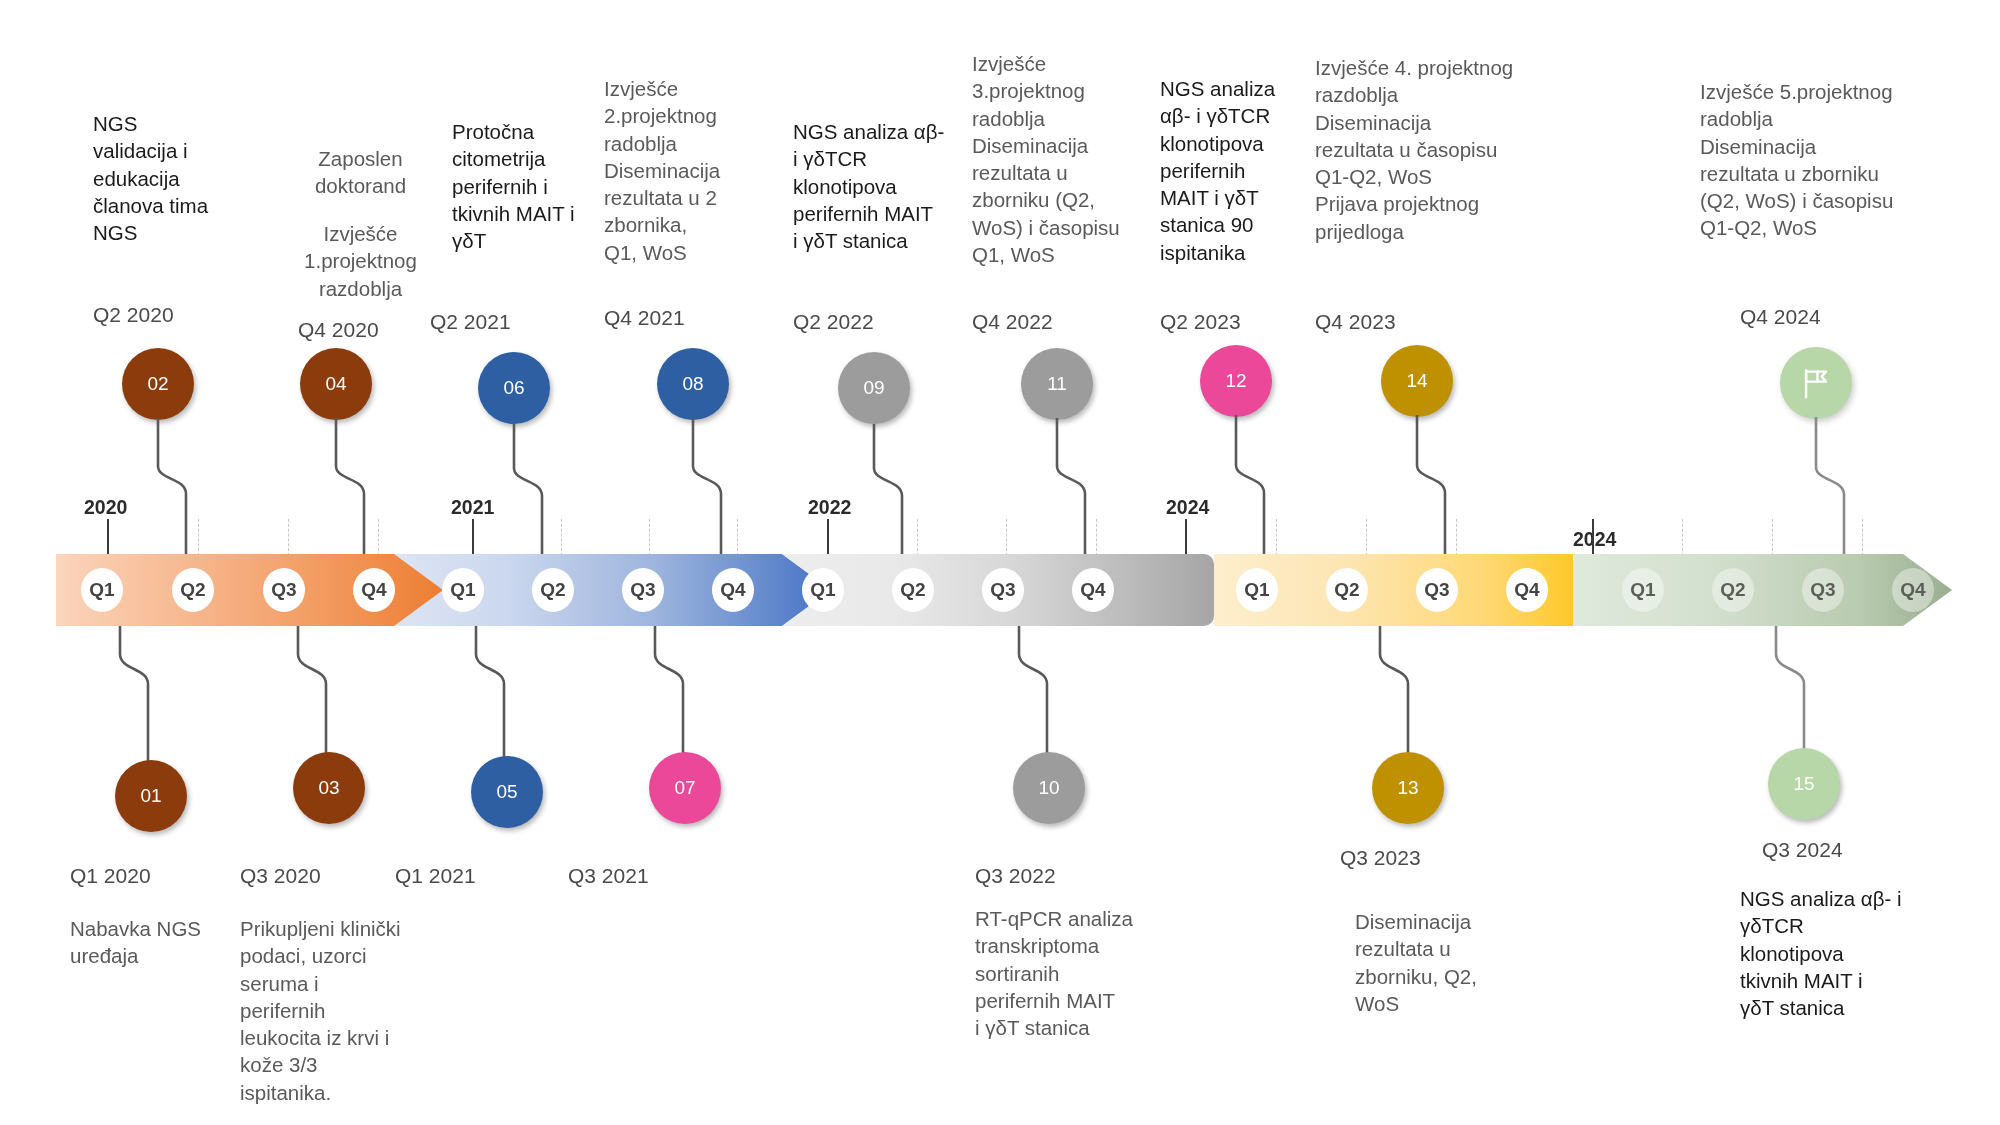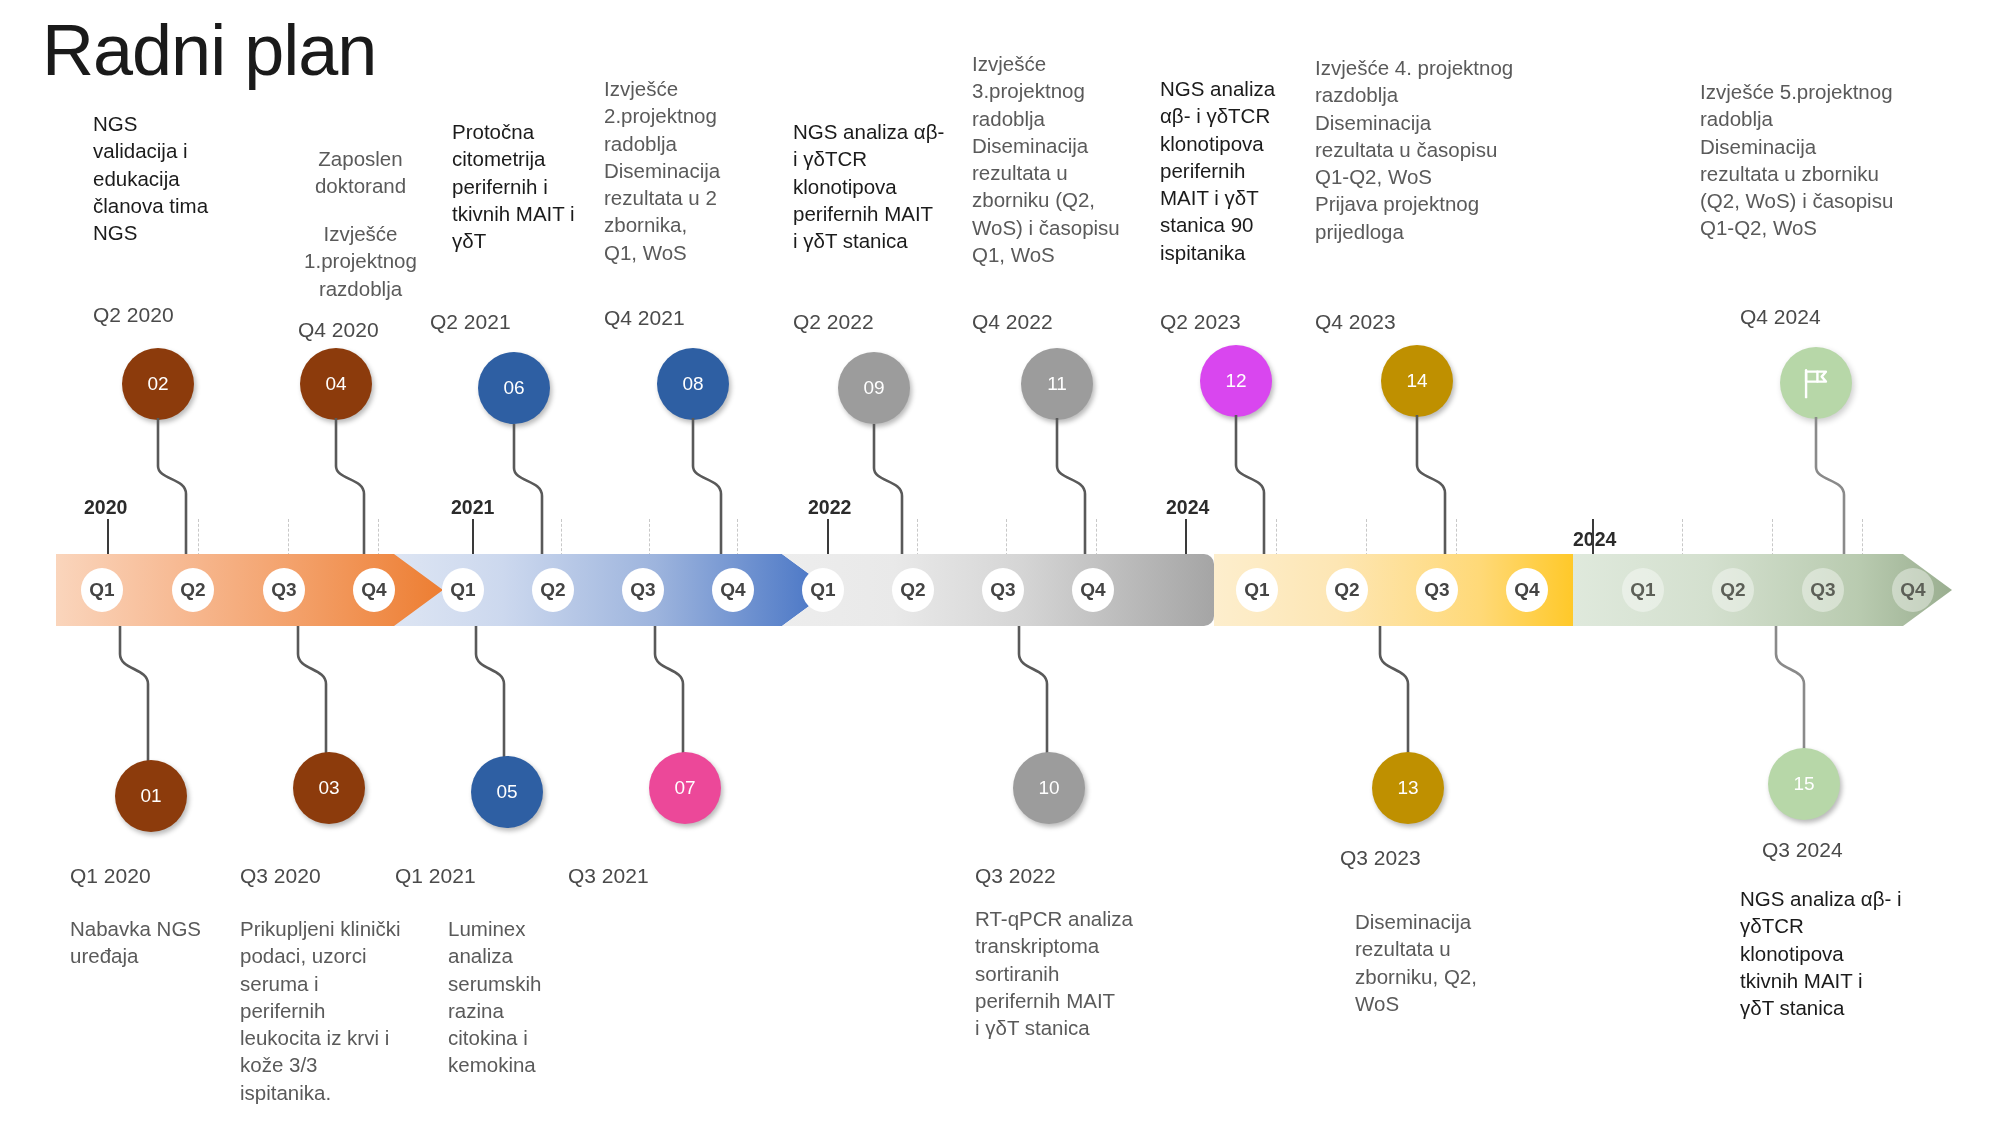--- a/index.html
+++ b/index.html
@@ -60,21 +60,20 @@
     display:flex;align-items:center;justify-content:center;
     font-size:19px;font-weight:bold;color:#444;
   }
   .qbubble.faded{background:rgba(255,255,255,.40);color:#5c5f57;}
 </style>
 </head>
 <body>
 
 <div id="stage">
 
-  <div class="title">Radni plan</div>
 
   <div class="txt desc black" style="left:93px;top:110px;width:150px;">NGS
 validacija i
 edukacija
 članova tima
 NGS</div>
 
   <div class="txt desc gray" style="left:283px;top:145px;width:155px;text-align:center;">Zaposlen
 doktorand</div>
   <div class="txt desc gray" style="left:283px;top:220px;width:155px;text-align:center;">Izvješće
@@ -154,21 +153,21 @@
   </div>
   <div class="circle" style="left:657px;top:348px;width:72px;height:72px;background:#2e5fa3;">
     <span>08</span>
   </div>
   <div class="circle" style="left:838px;top:352px;width:72px;height:72px;background:#9c9c9c;">
     <span>09</span>
   </div>
   <div class="circle" style="left:1021px;top:348px;width:72px;height:72px;background:#9c9c9c;">
     <span>11</span>
   </div>
-  <div class="circle" style="left:1200px;top:345px;width:72px;height:72px;background:#d946ef;justify-content:center;">
+  <div class="circle" style="left:1200px;top:345px;width:72px;height:72px;background:#ec4899;justify-content:center;">
     <span>12</span>
   </div>
   <div class="circle" style="left:1381px;top:345px;width:72px;height:72px;background:#bf9000;">
     <span>14</span>
   </div>
   <div class="circle flag" style="left:1780px;top:347px;width:72px;height:72px;background:#b7d7a8;">
     <span>
       <svg width="34" height="34" viewBox="0 0 24 24" fill="none" stroke="#ffffff" stroke-width="1.7" stroke-linejoin="round" stroke-linecap="round">
         <path d="M5 22 L5 3"></path>
         <path d="M5 4 L13 4 L13 11 L5 11 Z"></path>
@@ -372,26 +371,20 @@
 
   <div class="txt desc gray" style="left:70px;top:915px;width:165px;">Nabavka NGS
 uređaja</div>
   <div class="txt desc gray" style="left:240px;top:915px;width:175px;">Prikupljeni klinički
 podaci, uzorci
 seruma i
 perifernih
 leukocita iz krvi i
 kože 3/3
 ispitanika.</div>
-  <div class="txt desc gray" style="left:448px;top:915px;width:120px;">Luminex
-analiza
-serumskih
-razina
-citokina i
-kemokina</div>
   <div class="txt desc gray" style="left:975px;top:905px;width:175px;">RT-qPCR analiza
 transkriptoma
 sortiranih
 perifernih MAIT
 i γδT stanica</div>
   <div class="txt desc gray" style="left:1355px;top:908px;width:160px;">Diseminacija
 rezultata u
 zborniku, Q2,
 WoS</div>
   <div class="txt desc black" style="left:1740px;top:885px;width:190px;">NGS analiza αβ- i

